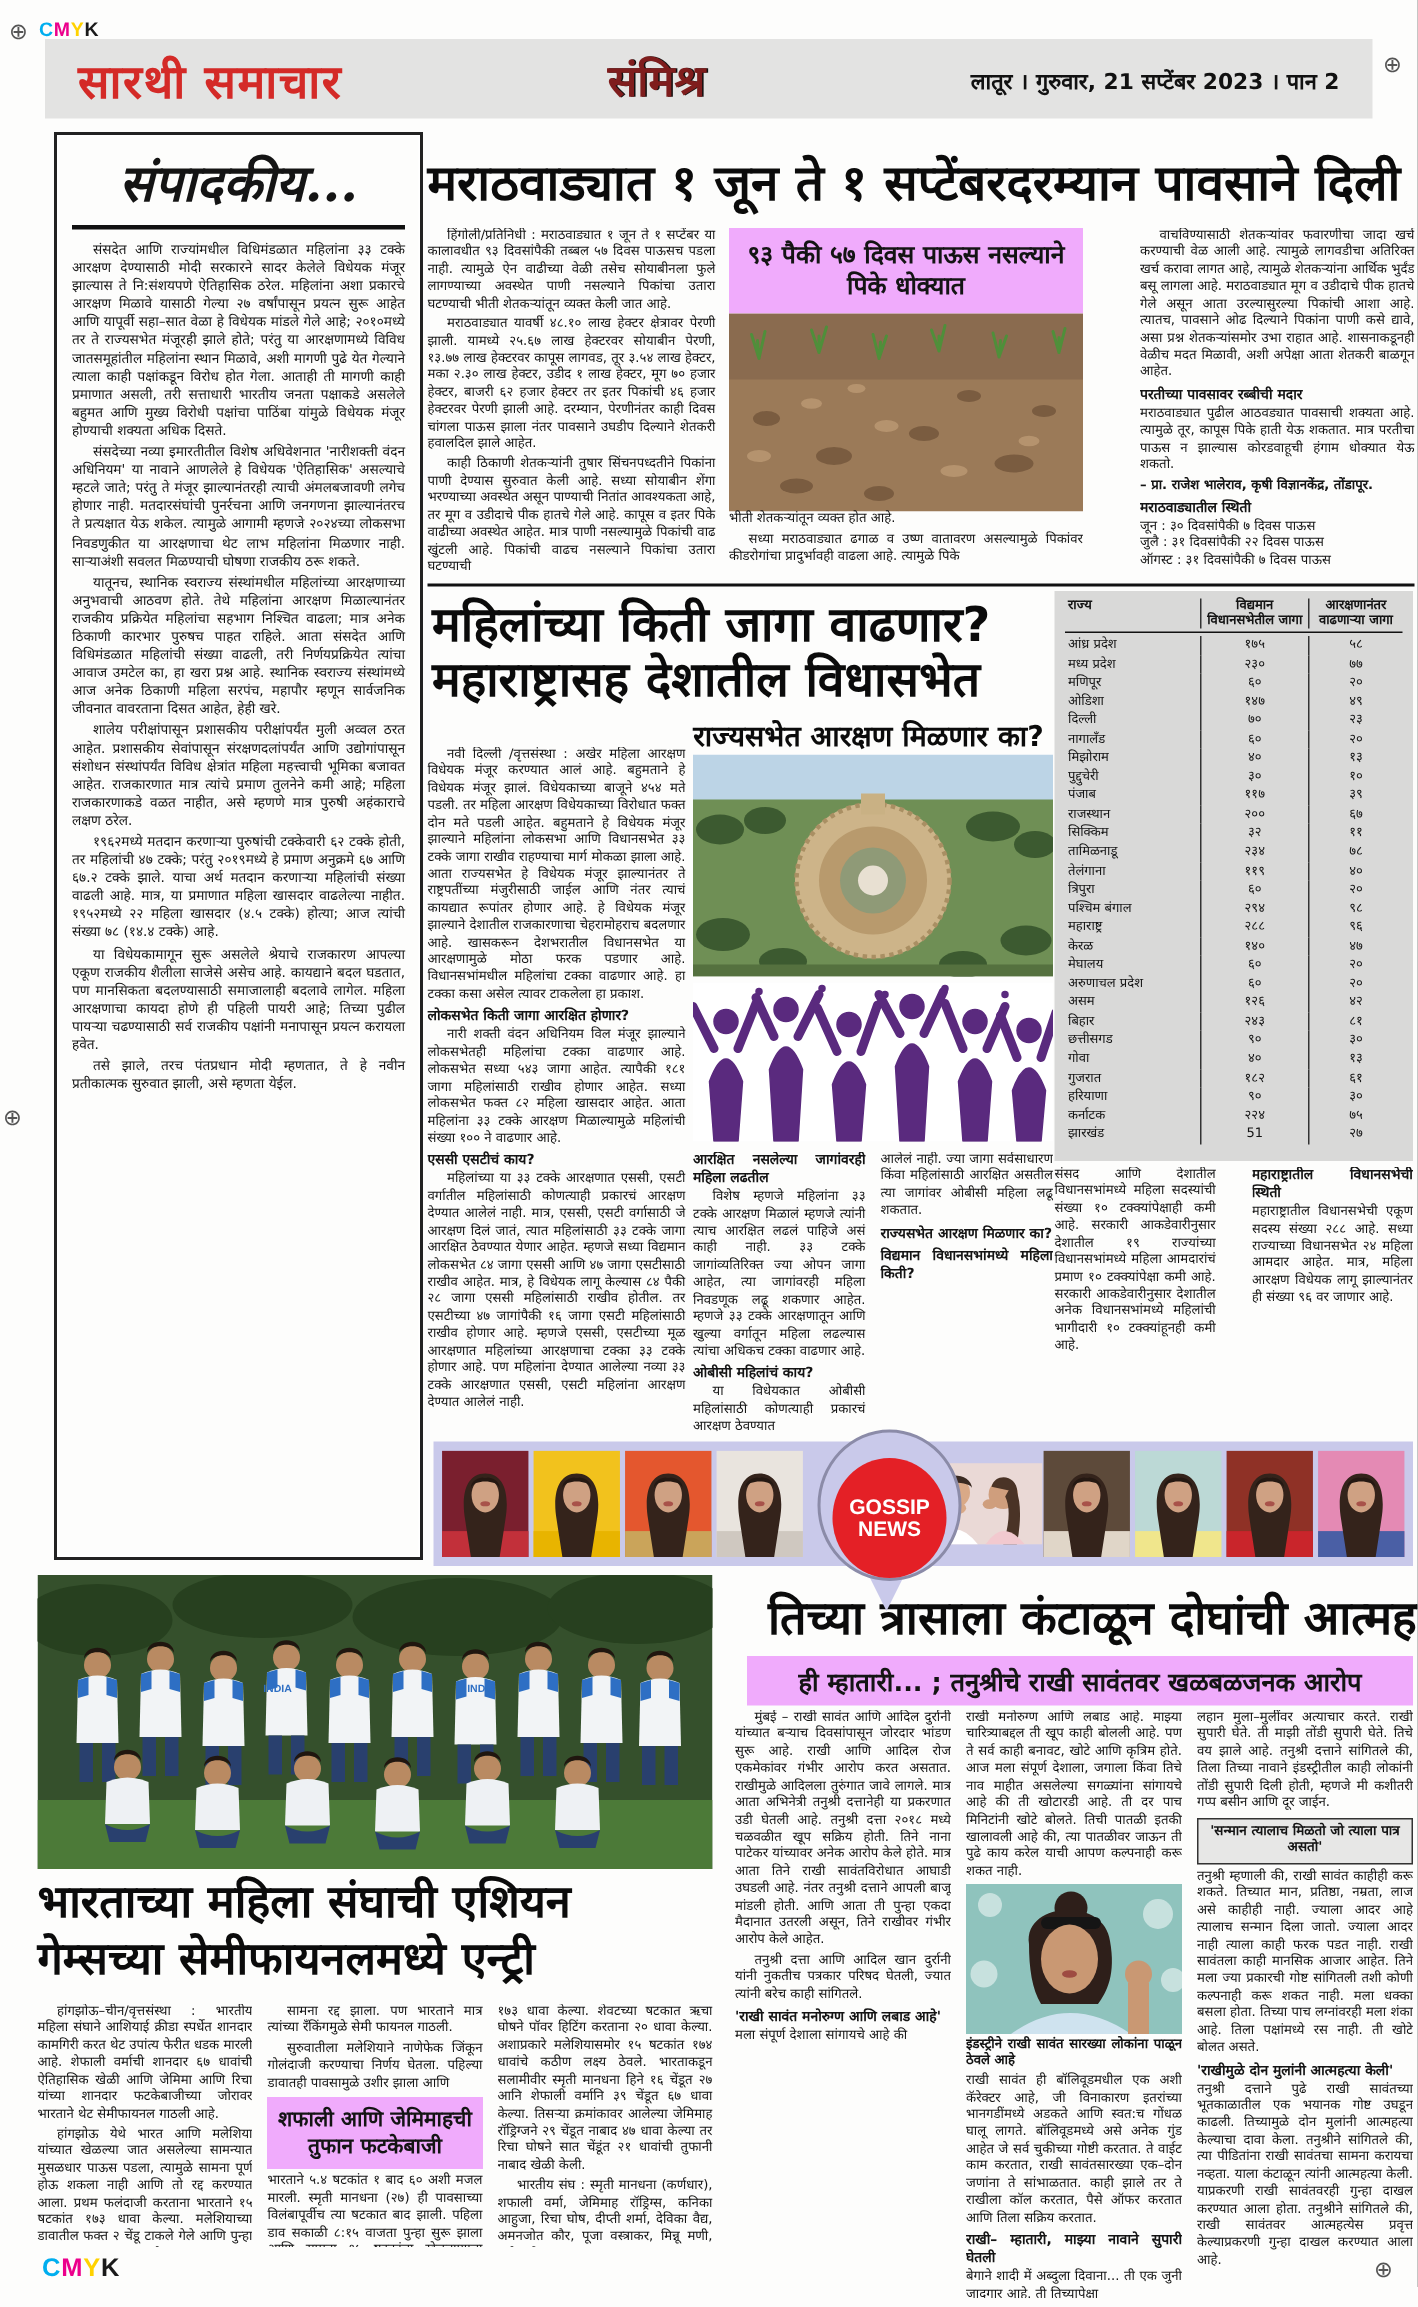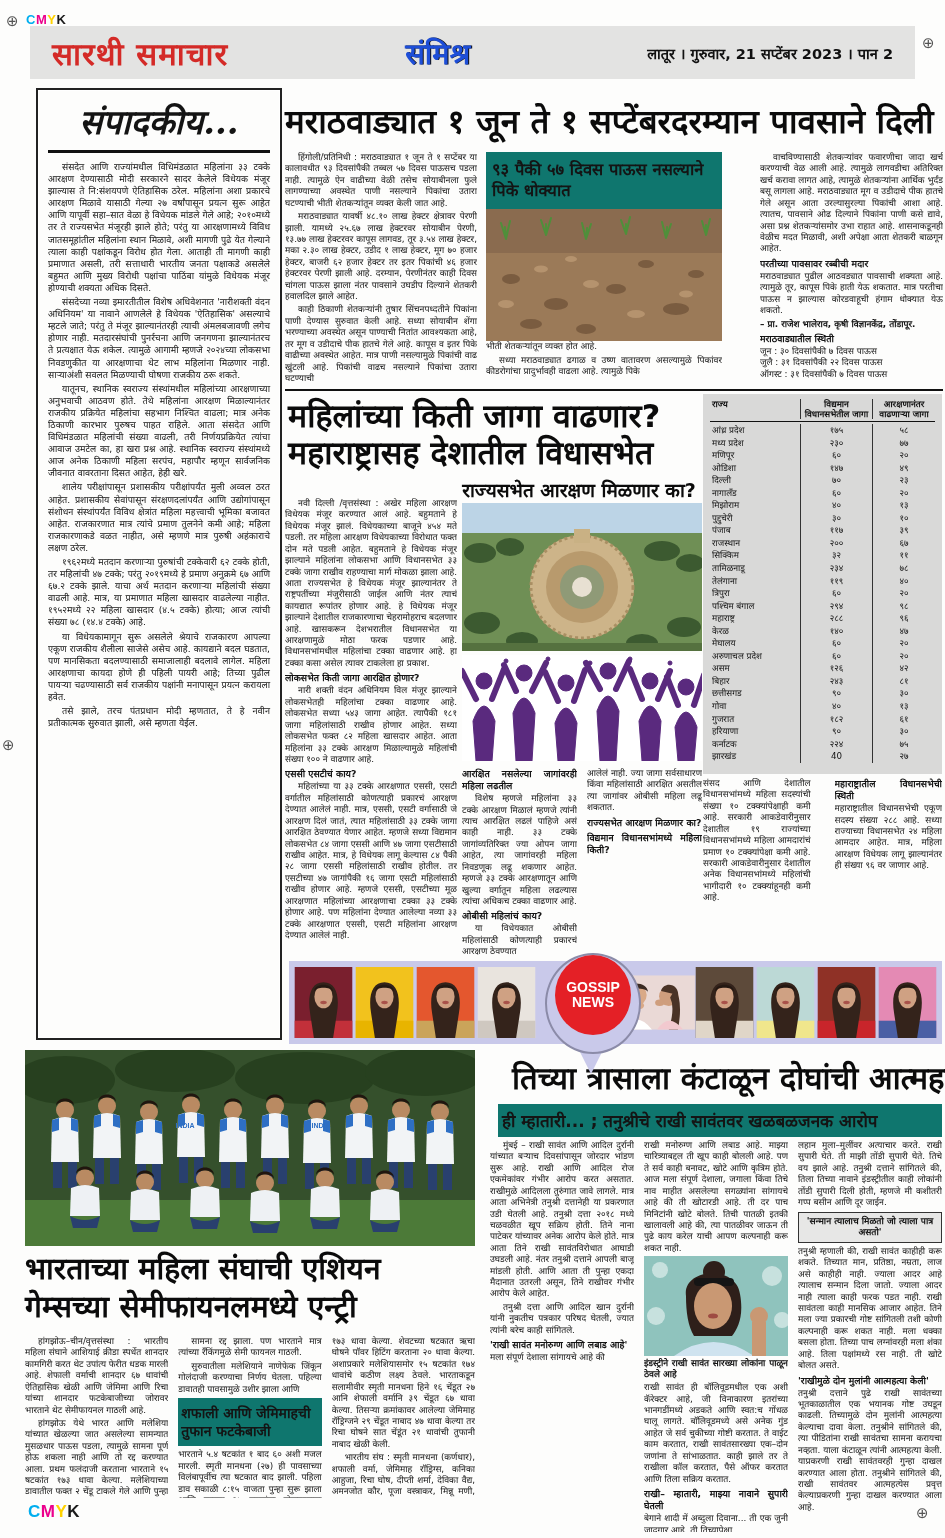--- a/index.html
+++ b/index.html
@@ -7,28 +7,28 @@
         font-family:"DejaVu Sans",sans-serif;color:#141414;}
   .abs{position:absolute;}
   .reg{position:absolute;color:#555;font-size:15px;line-height:1;}
   .cmyk{position:absolute;font-weight:bold;font-size:13px;letter-spacing:0.5px;font-family:"Liberation Sans",sans-serif;}
   .cmyk b:nth-child(1){color:#00aeef;}.cmyk b:nth-child(2){color:#ec008c;}
   .cmyk b:nth-child(3){color:#ffd200;}.cmyk b:nth-child(4){color:#1a1a1a;}
   
   .band{position:absolute;left:30px;top:26px;width:885px;height:53px;background:#e3e3e2;
         display:flex;align-items:center;justify-content:space-between;padding:0 22px;box-sizing:border-box;}
   .masthead{color:#d42a27;font-size:31px;font-weight:bold;letter-spacing:1px;}
-  .centerlogo{font-size:29px;font-weight:bold;color:#1d4ed8;text-shadow:1px 0 #111;}
+  .centerlogo{font-size:29px;font-weight:bold;color:#7f1d1d;text-shadow:1px 0 #111;}
   .dateline{font-size:14.5px;font-weight:bold;color:#111;}
   
   .bodytxt{font-size:8.8px;line-height:1.3;text-align:justify;}
   .bodytxt p{margin:0 0 2px 0;text-indent:13px;}
   .subhead{font-weight:bold;font-size:9.3px;margin:3px 0 1px 0;}
   .headline{font-weight:bold;color:#0b0b0b;font-family:"DejaVu Sans",sans-serif;}
-  .graybox{background:#0f766e;font-weight:bold;text-align:left;}
+  .graybox{background:#f0abfc;font-weight:bold;text-align:center;}
   .rule{position:absolute;background:#111;height:1.5px;}
   
   .edbox{position:absolute;left:36px;top:88px;width:246px;height:952px;border:2px solid #222;
          box-shadow:0 0 0 1px #fff inset;padding:8px 10px;box-sizing:border-box;overflow:hidden;}
   .edtitle{font-family:"DejaVu Serif",serif;font-style:italic;font-weight:bold;font-size:34px;
            text-align:center;border-bottom:3px solid #111;padding-bottom:6px;margin-bottom:8px;}
   .edhead{font-size:21px;font-weight:bold;margin:2px 0 5px 2px;}
   .edbody{font-size:9.1px;line-height:1.33;text-align:justify;}
   .edbody p{margin:0 0 2px 0;text-indent:14px;}
   
@@ -40,21 +40,21 @@
   .c0{width:40%;}.c1{width:32%;text-align:center;border-left:1px solid #333;}
   .c2{width:28%;text-align:center;border-left:1px solid #333;}
   .trow{line-height:12.55px;}
   .thead .c1,.thead .c2{text-align:center;}
   
   .gstrip{position:absolute;left:289px;top:961px;width:653px;height:83px;background:#c9c9ea;
           display:flex;align-items:center;}
   .celebs{display:flex;gap:2px;margin:0 4px;}
   .celeb{width:59px;height:71px;overflow:hidden;}
   .gbadge{position:absolute;left:545px;top:953px;width:92px;height:97px;background:#c9c9ea;border:2px solid #8b8ba8;
-          border-radius:50%;display:flex;align-items:flex-start;justify-content:center;z-index:3;}
+          border-radius:50%;display:flex;align-items:flex-end;justify-content:center;z-index:3;}
   .gbadge-in{width:76px;height:80px;border-radius:50%;background:#e42026;color:#fff;display:flex;flex-direction:column;
           align-items:center;justify-content:center;font-weight:bold;font-size:14px;font-family:"Liberation Sans",sans-serif;line-height:1.1;}
   .gtail{position:absolute;left:578px;top:1048px;width:0;height:0;z-index:2;
          border-left:13px solid transparent;border-right:13px solid transparent;border-top:26px solid #c9c9ea;}
   
   .ph{display:block;}
   .caption{font-size:8.8px;font-weight:bold;line-height:1.25;margin:2px 0;}
   .qbox{border:1.2px solid #333;background:#e7e7e6;font-weight:bold;font-size:9px;text-align:center;padding:3px;margin:3px 0;}
   .col{overflow:hidden;}
 </style>
@@ -376,21 +376,21 @@
           <div class="tc c1">९०</div>
           <div class="tc c2">३०</div>
         </div>
         <div class="trow">
           <div class="tc c0">कर्नाटक</div>
           <div class="tc c1">२२४</div>
           <div class="tc c2">७५</div>
         </div>
         <div class="trow">
           <div class="tc c0">झारखंड</div>
-          <div class="tc c1">40</div>
+          <div class="tc c1">51</div>
           <div class="tc c2">२७</div>
         </div>
       </div>
   </div>
 
   <div class="abs" style="left:703px;top:778px;width:239px;height:178px;display:flex;gap:24px;">
     <div class="bodytxt col" style="width:114px;">
       <p style="text-indent:0;">संसद आणि देशातील विधानसभांमध्ये महिला सदस्यांची संख्या १० टक्क्यांपेक्षाही कमी आहे. सरकारी आकडेवारीनुसार देशातील १९ राज्यांच्या विधानसभांमध्ये महिला आमदारांचं प्रमाण १० टक्क्यांपेक्षा कमी आहे. सरकारी आकडेवारीनुसार देशातील अनेक विधानसभांमध्ये महिलांची भागीदारी १० टक्क्यांहूनही कमी आहे.</p>
     </div>
     <div class="bodytxt col" style="width:114px;">

